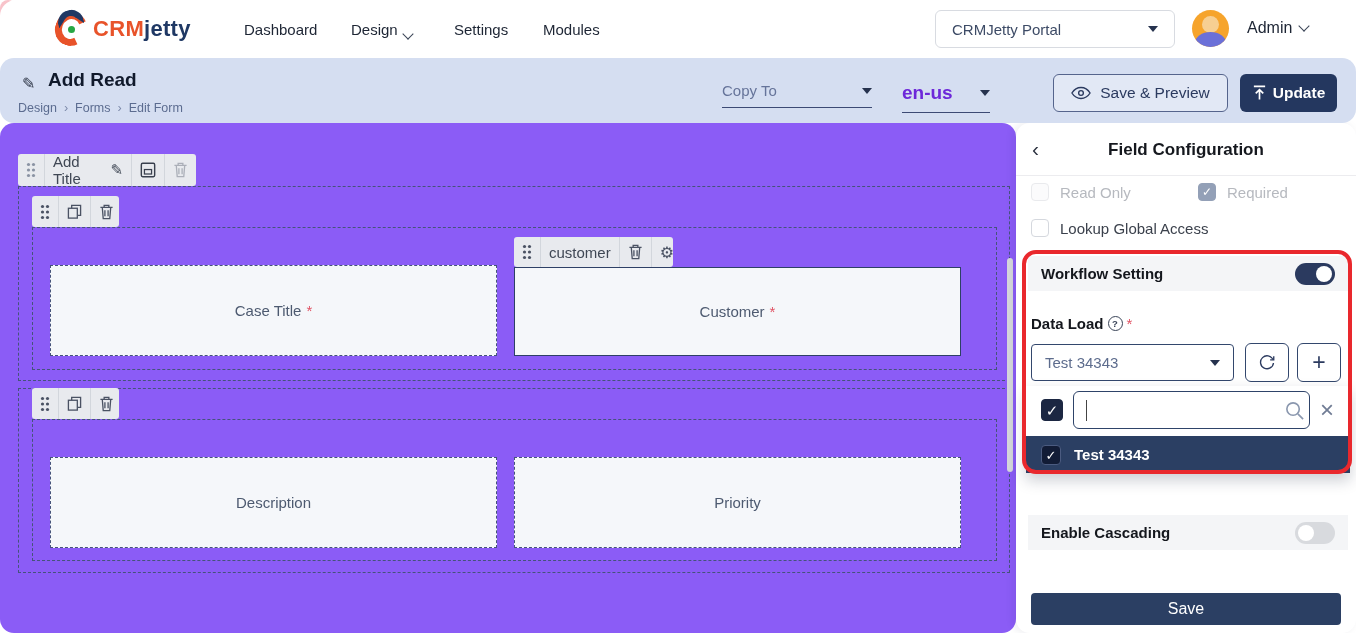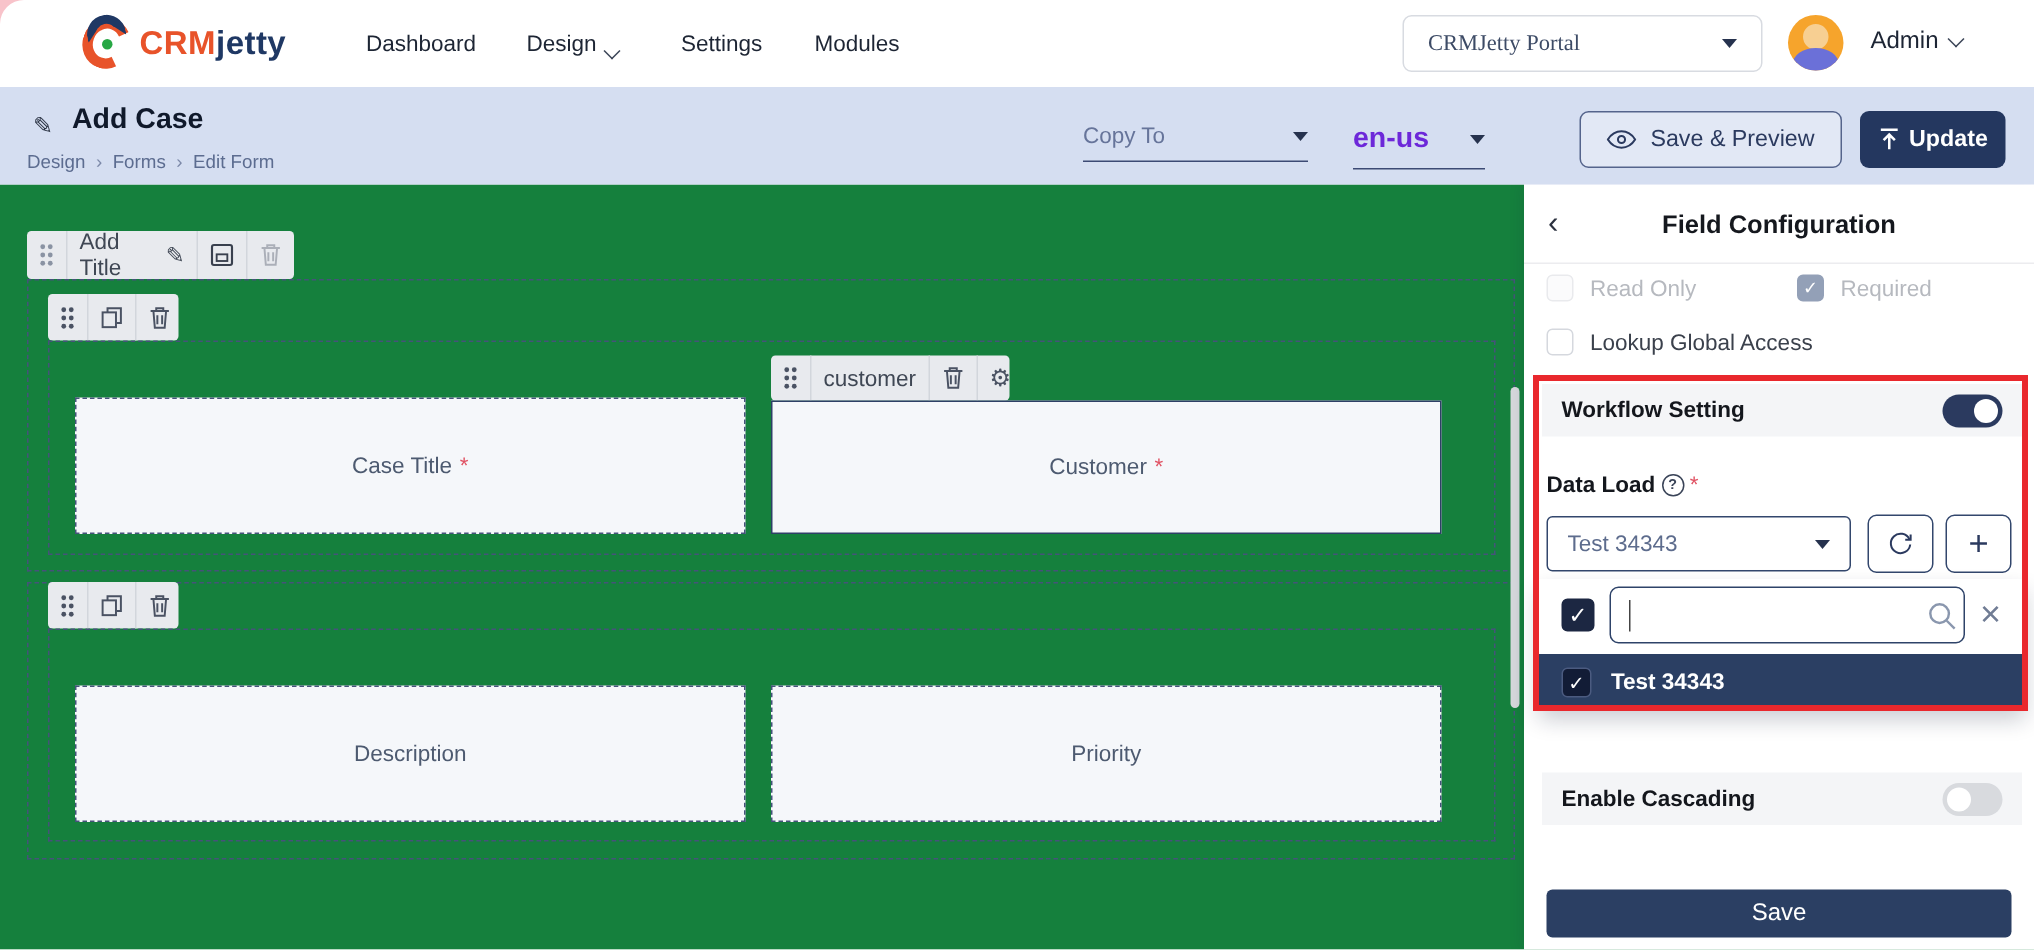--- a/index.html
+++ b/index.html
@@ -1,54 +1,54 @@
 <!DOCTYPE html>
 <html><head>
 <meta charset="utf-8">
 <style>
   * { margin:0; padding:0; box-sizing:border-box; }
   html,body { width:1356px; height:633px; background:#fff; font-family:"Liberation Sans",sans-serif; }
-  .abs { position:absolute; }
+  .abs { position:absolute;border-radius:14px; }
   #page { position:relative; width:1356px; height:633px; overflow:hidden; background:#fff; }
 
   
   #navbar { left:0; top:0; width:1356px; height:58px; background:#fff; z-index:20; }
   .corner-pink { left:0; top:0; width:16px; height:24px; background:#f8c3ca; }
   .corner-pink::after { content:''; position:absolute; inset:0; background:#fff; border-top-left-radius:16px; }
   .logo-wrap { left:55px; top:11px; height:36px; display:flex; align-items:center; gap:6px; }
   .logo-c { position:relative; width:32px; height:34px; }
   .logo-c .arcA { position:absolute; inset:0; border-radius:50%; border:7px solid #e8532a; border-right-color:transparent; transform:rotate(20deg); }
   .logo-c .arcB { position:absolute; left:2px; top:-2px; width:26px; height:16px; border-radius:14px 14px 0 0; border:6px solid #1f3864; border-bottom-color:transparent; transform:rotate(-12deg); }
   .logo-c .dot { position:absolute; left:13px; top:14px; width:7px; height:7px; border-radius:50%; background:#27a744; }
   .logo-text { font-size:22px; font-weight:bold; letter-spacing:.3px; }
   .logo-text .crm { color:#e8532a; }
   .logo-text .jetty { color:#1f3864; }
   .nav-item { position:absolute; top:21px; font-size:15px; color:#1d2534; cursor:pointer; display:flex; align-items:flex-end; gap:6px; }
   .chev { width:8px; height:8px; border-right:1.6px solid #3a4456; border-bottom:1.6px solid #3a4456; transform:rotate(45deg); margin-top:-4px; }
-  .portal-select { left:935px; top:10px; width:240px; height:38px; border:1px solid #d8dbe1; border-radius:6px; display:flex; align-items:center; justify-content:space-between; padding:0 16px; cursor:pointer;font-family:Liberation Serif, serif; }
+  .portal-select { left:935px; top:10px; width:240px; height:38px; border:1px solid #d8dbe1; border-radius:6px; display:flex; align-items:center; justify-content:space-between; padding:0 16px; cursor:pointer; }
   .portal-select .txt { font-size:15px; color:#3d4b66; }
   .caret-down { width:0; height:0; border-left:5px solid transparent; border-right:5px solid transparent; border-top:6px solid #26324e; }
   .avatar { left:1192px; top:10px; width:37px; height:37px; border-radius:50%; background:#f6a42c; overflow:hidden; }
   .avatar .head { position:absolute; left:10px; top:6px; width:17px; height:17px; border-radius:50%; background:#f7cf92; }
   .avatar .body { position:absolute; left:3px; top:22px; width:31px; height:22px; border-radius:50%; background:#6b70d8; }
   .admin-wrap { left:1247px; top:19px; display:flex; align-items:center; gap:8px; cursor:pointer; }
   .admin-wrap .txt { font-size:16px; color:#1d2534; }
 
   
   #subheader { left:0; top:58px; width:1356px; height:65px; background:#d5def1; z-index:15; }
   .pencil-glyph { font-size:16px; color:#2c3445; }
   .page-title { left:48px; top:11px; font-size:19px; font-weight:bold; color:#10192b; }
   .breadcrumb { left:18px; top:43px; font-size:12.5px; color:#5c6c90; display:flex; gap:7px; align-items:center; }
   .breadcrumb .sep { color:#7c89a9; }
   .u-select { position:absolute; border-bottom:1px solid #3c4a74; display:flex; align-items:center; justify-content:space-between; cursor:pointer; padding-bottom:8px; }
   .btn-outline { left:1053px; top:16px; width:175px; height:38px; border:1px solid #55648c; border-radius:6px; background:rgba(255,255,255,.32); display:flex; align-items:center; justify-content:center; gap:9px; color:#2b3a5f; font-size:15.5px; cursor:pointer; }
   .btn-primary { left:1240px; top:16px; width:97px; height:38px; border-radius:6px; background:#24375f; color:#fff; font-size:15.5px; display:flex; align-items:center; justify-content:center; gap:6px; cursor:pointer; font-weight:bold; }
 
   
-  #canvas { left:0; top:123px; width:1016px; height:510px; background:#15803d; }
+  #canvas { left:0; top:123px; width:1016px; height:510px; background:#8b5cf6; }
   .tbar { position:absolute; background:#e8eaee; border-radius:3px; display:flex; align-items:center; }
   .tbar .seg { display:flex; align-items:center; justify-content:center; height:100%; padding:0 8px; border-right:1px solid #d2d6dc; color:#4a5263; }
   .tbar .seg:last-child { border-right:none; }
   .tbar .lbl { font-size:15px; color:#3f4754; }
   .icon-svg { display:block; }
   .dashed-box { position:absolute; border:1px dashed #45537a; }
   .field-box { position:absolute; background:#f5f7fa; display:flex; align-items:center; justify-content:center; gap:5px; font-size:15px; color:#4d5a70; }
   .req { color:#e05263; }
   .scroll-thumb { left:1007px; top:258px; width:6px; height:214px; border-radius:3px; background:#d6d8dc; }
 
@@ -128,21 +128,21 @@
         <div class="body"></div>
       </div>
     <div class="abs admin-wrap">
       <span class="txt">Admin</span>
       <span class="chev"></span>
     </div>
   </div>
 
   <div id="subheader" class="abs">
     <span class="abs pencil-glyph" style="left:22px;top:16px;">✎</span>
-    <div class="abs page-title">Add Case</div>
+    <div class="abs page-title">Add Read</div>
     <div class="abs breadcrumb">
       <span>Design</span>
       <span class="sep">›</span>
       <span>Forms</span>
       <span class="sep">›</span>
       <span>Edit Form</span>
     </div>
     <div class="u-select" style="left:722px;top:24px;width:150px;">
       <span style="font-size:15px;color:#66749a;">Copy To</span>
       <span class="caret-down"></span>

